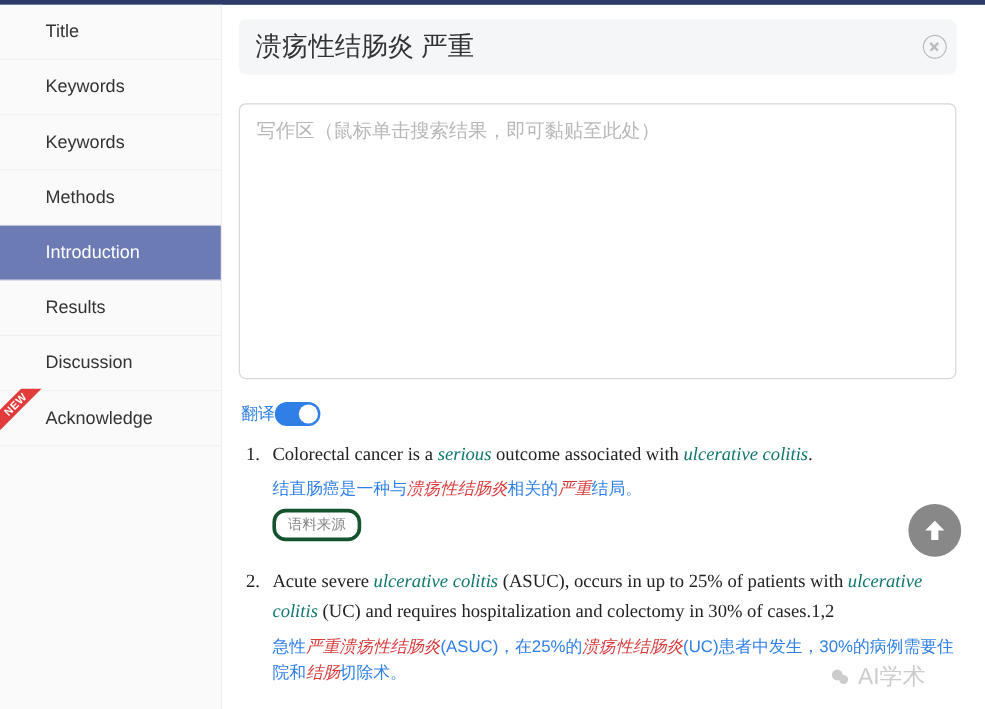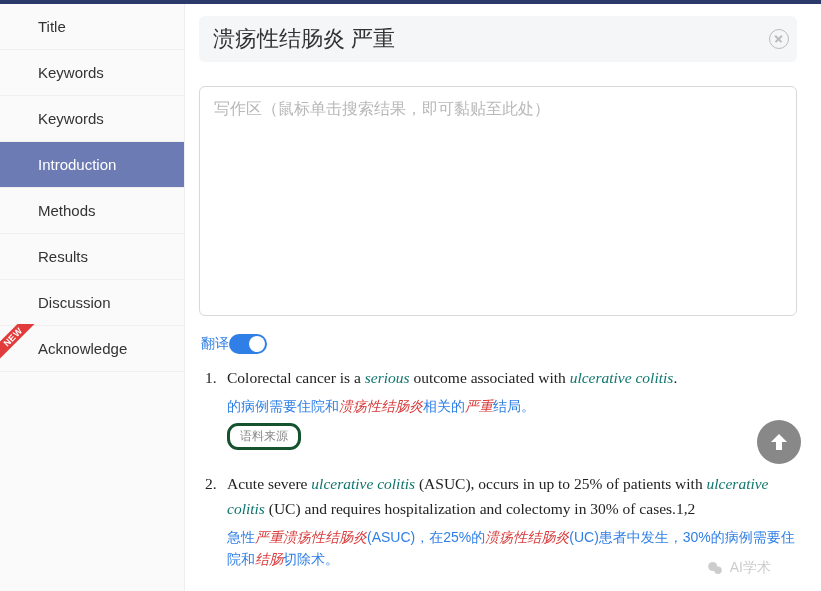--- a/index.html
+++ b/index.html
@@ -28,35 +28,35 @@
 .results { padding-left: 6px; }
 .result { display: flex; margin-bottom: 22px; font-size: 15.5px; line-height: 1.6; }
 .result-num { width: 22px; color: #222; font-family: Georgia, serif; }
 .result-body { flex: 1; font-family: Georgia, "Times New Roman", serif; color: #222; }
 .hl { color: #0f766e; font-style: italic; }
 .trans { color: #2f7fe6; font-size: 14px; margin-top: 4px; font-family: "Segoe UI", Arial, sans-serif; }
 .trans .hl2 { color: #d83a3a; font-style: italic; }
 .source-tag { display: inline-block; border: 3px solid #14532d; border-radius: 11px; padding: 1px 10px; font-size: 12px; color: #888; margin-top: 6px; font-family: "Segoe UI", Arial, sans-serif; }
 .scroll-top { position: absolute; right: 20px; top: 420px; width: 44px; height: 44px; background: #888; border-radius: 50%; display: flex; align-items: center; justify-content: center; cursor: pointer; }
 .scroll-top svg { width: 24px; height: 24px; fill: #fff; }
-.watermark { position: absolute; right: 50px; bottom: 14px; display: flex; align-items: center; gap: 6px; color: #ccc; font-size: 14px; }
+.watermark { position: absolute; right: 50px; bottom: 14px; display: flex; align-items: center; gap: 6px; color: #ccc; font-size: 19px; }
 .watermark svg { width: 18px; height: 18px; fill: #ccc; }
 </style>
 </head>
 <body>
 
 <div class="topbar"></div>
 <div class="layout">
   <div class="sidebar">
     <div id="sidebar-list">
         <div class="sidebar-item">Title</div>
         <div class="sidebar-item">Keywords</div>
         <div class="sidebar-item">Keywords</div>
+        <div class="sidebar-item">Methods</div>
         <div class="sidebar-item active">Introduction</div>
-        <div class="sidebar-item">Methods</div>
         <div class="sidebar-item">Results</div>
         <div class="sidebar-item">Discussion</div>
         <div class="sidebar-item">Acknowledge</div>
       </div>
     <div class="new-ribbon">
         <span>NEW</span>
       </div>
   </div>
   <div class="main">
     <div class="search-row">
@@ -64,21 +64,21 @@
       <div class="clear-btn"></div>
     </div>
     <textarea class="writing-area" placeholder="写作区（鼠标单击搜索结果，即可黏贴至此处）" style=""></textarea>
     <div class="translate-row">
       <span class="translate-label">翻译</span>
       <div class="toggle"></div>
     </div>
     <div class="results" id="results">
         <div class="result">
           <div class="result-num">1.</div>
-          <div class="result-body"><div><span>Colorectal cancer is a </span><span class="hl">serious</span><span> outcome associated with </span><span class="hl">ulcerative colitis</span><span>.</span></div><div class="trans"><span>的病例需要住院和</span><span class="hl2">溃疡性结肠炎</span><span>相关的</span><span class="hl2">严重</span><span>结局。</span></div><div class="source-tag">语料来源</div></div>
+          <div class="result-body"><div><span>Colorectal cancer is a </span><span class="hl">serious</span><span> outcome associated with </span><span class="hl">ulcerative colitis</span><span>.</span></div><div class="trans"><span>结直肠癌是一种与</span><span class="hl2">溃疡性结肠炎</span><span>相关的</span><span class="hl2">严重</span><span>结局。</span></div><div class="source-tag">语料来源</div></div>
         </div>
         <div class="result">
           <div class="result-num">2.</div>
           <div class="result-body">
             <div><span>Acute severe </span><span class="hl">ulcerative colitis</span><span> (ASUC), occurs in up to 25% of patients with </span><span class="hl">ulcerative colitis</span><span> (UC) and requires hospitalization and colectomy in 30% of cases.1,2</span></div>
             <div class="trans"><span>急性</span><span class="hl2">严重溃疡性结肠炎</span><span>(ASUC)，在25%的</span><span class="hl2">溃疡性结肠炎</span><span>(UC)患者中发生，30%的病例需要住院和</span><span class="hl2">结肠</span><span>切除术。</span></div>
           </div>
         </div>
       </div>
   </div>

